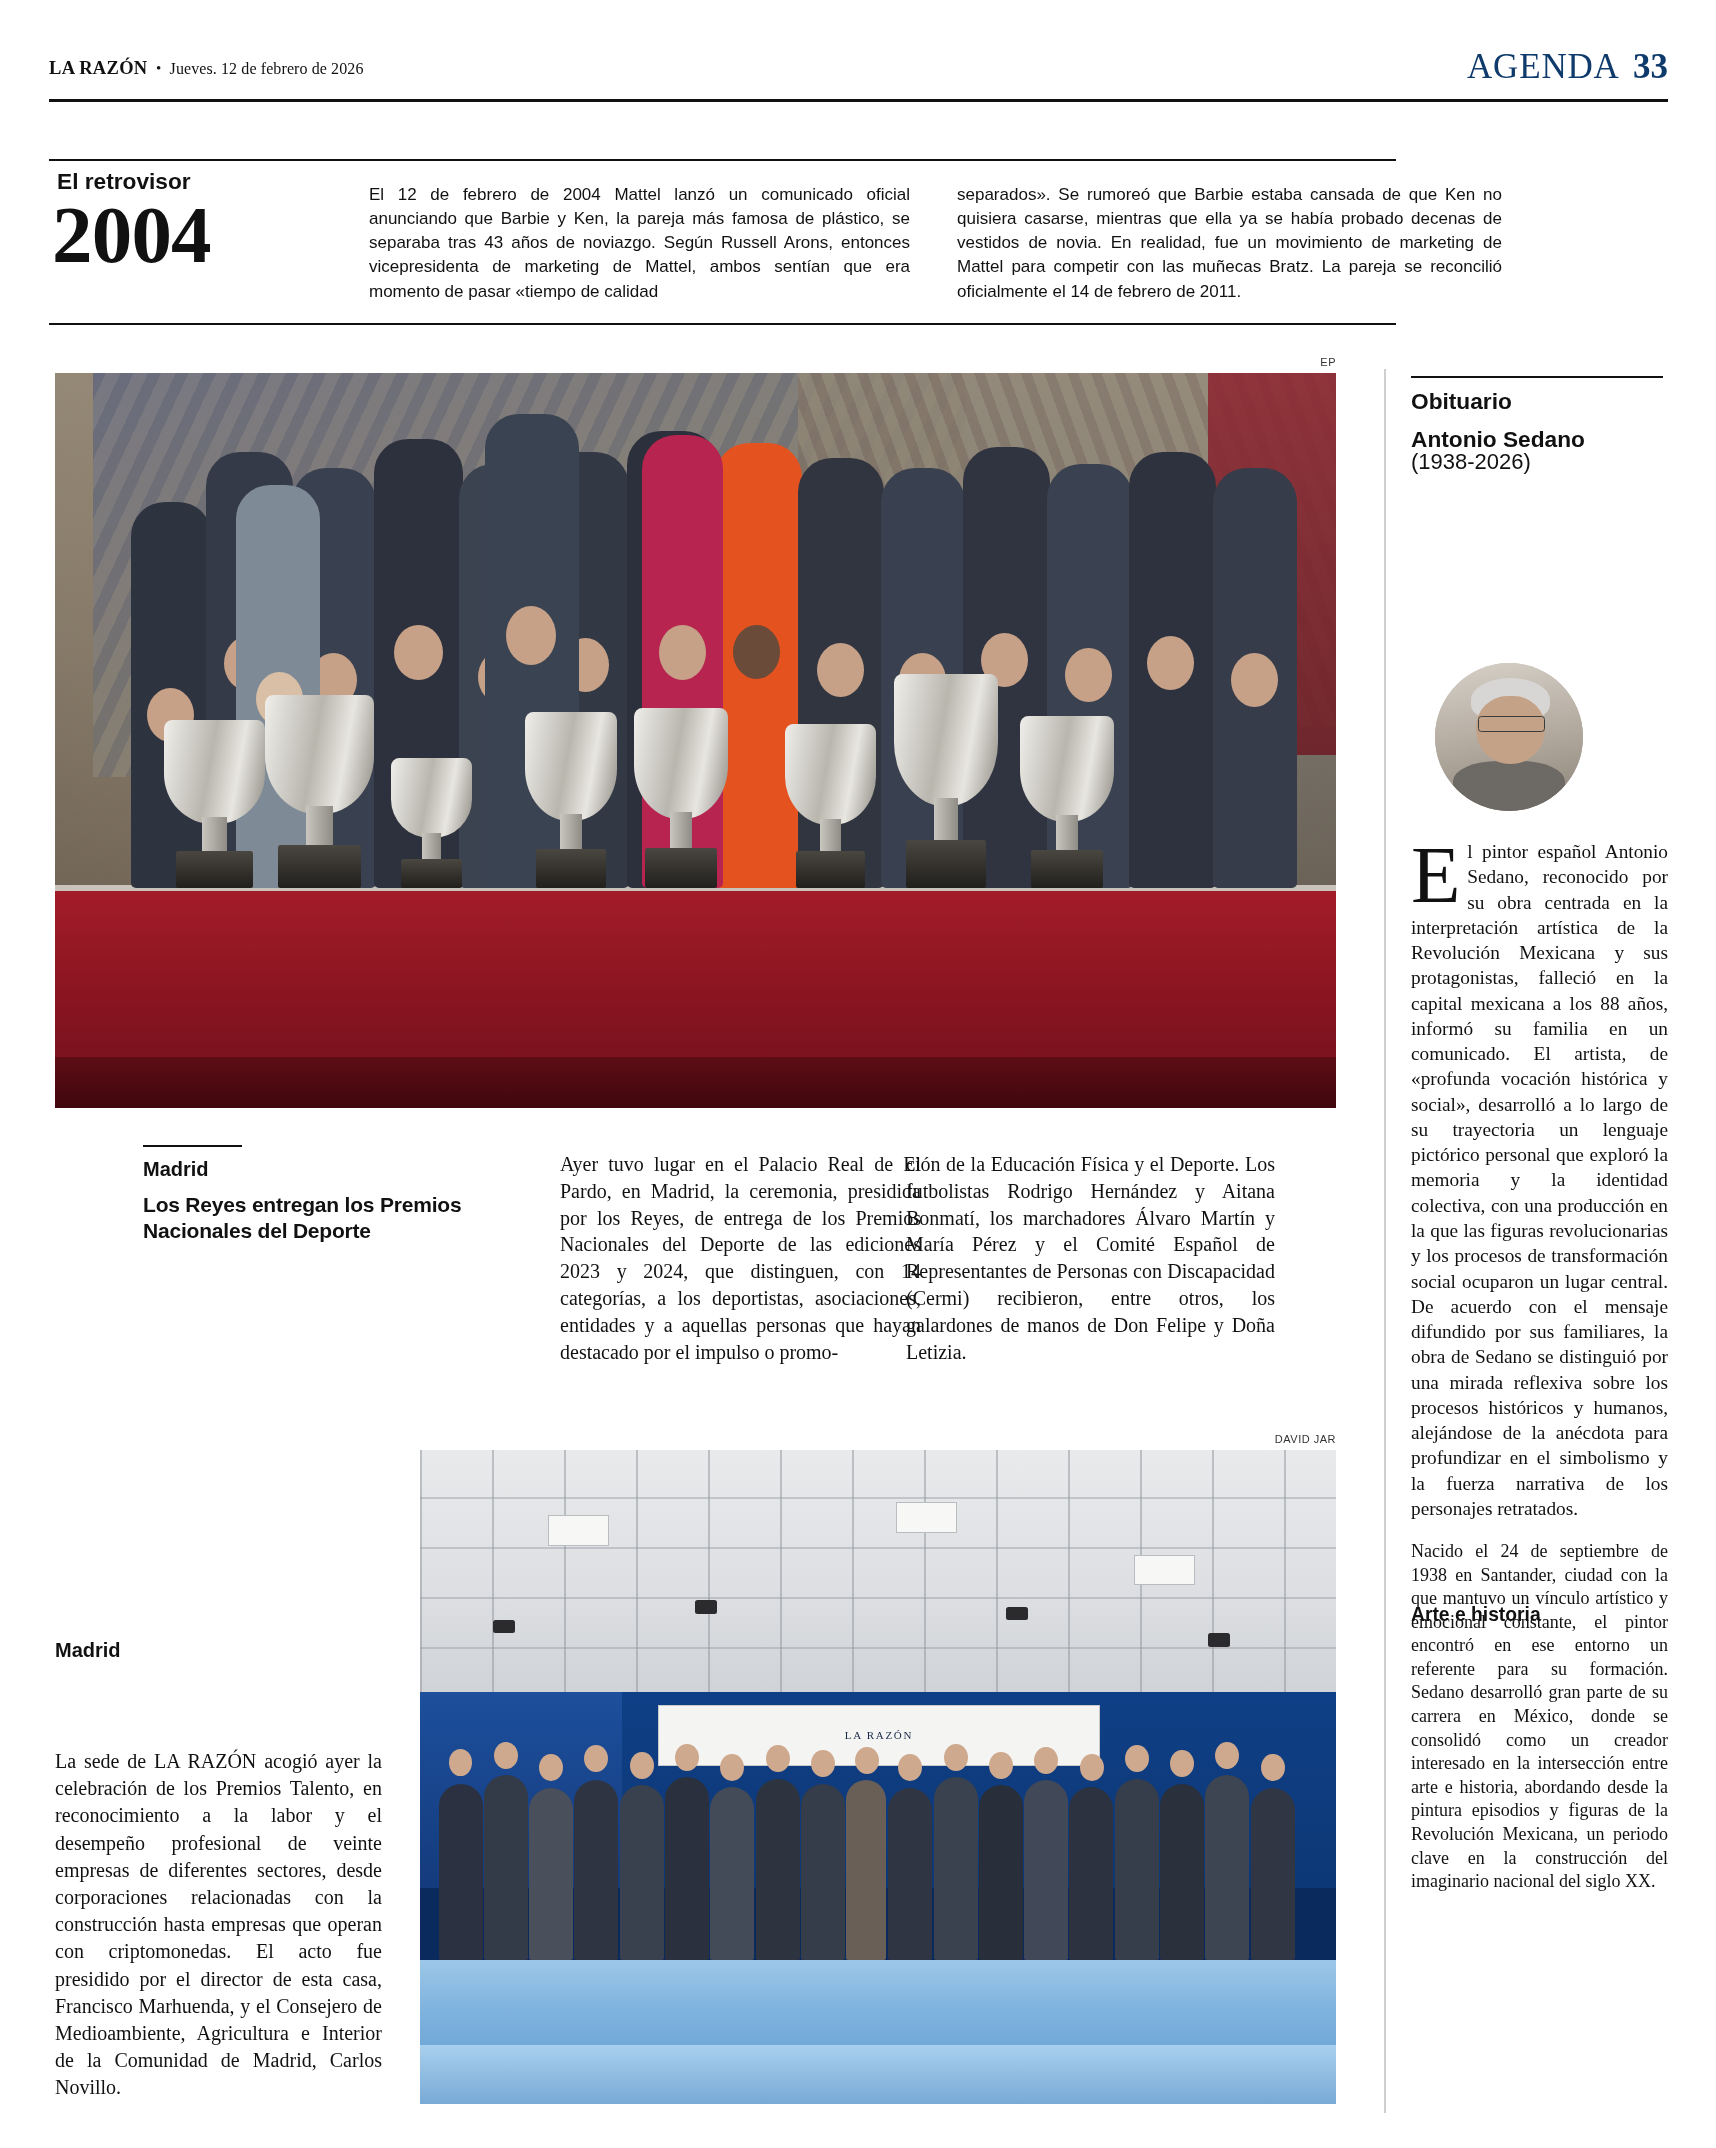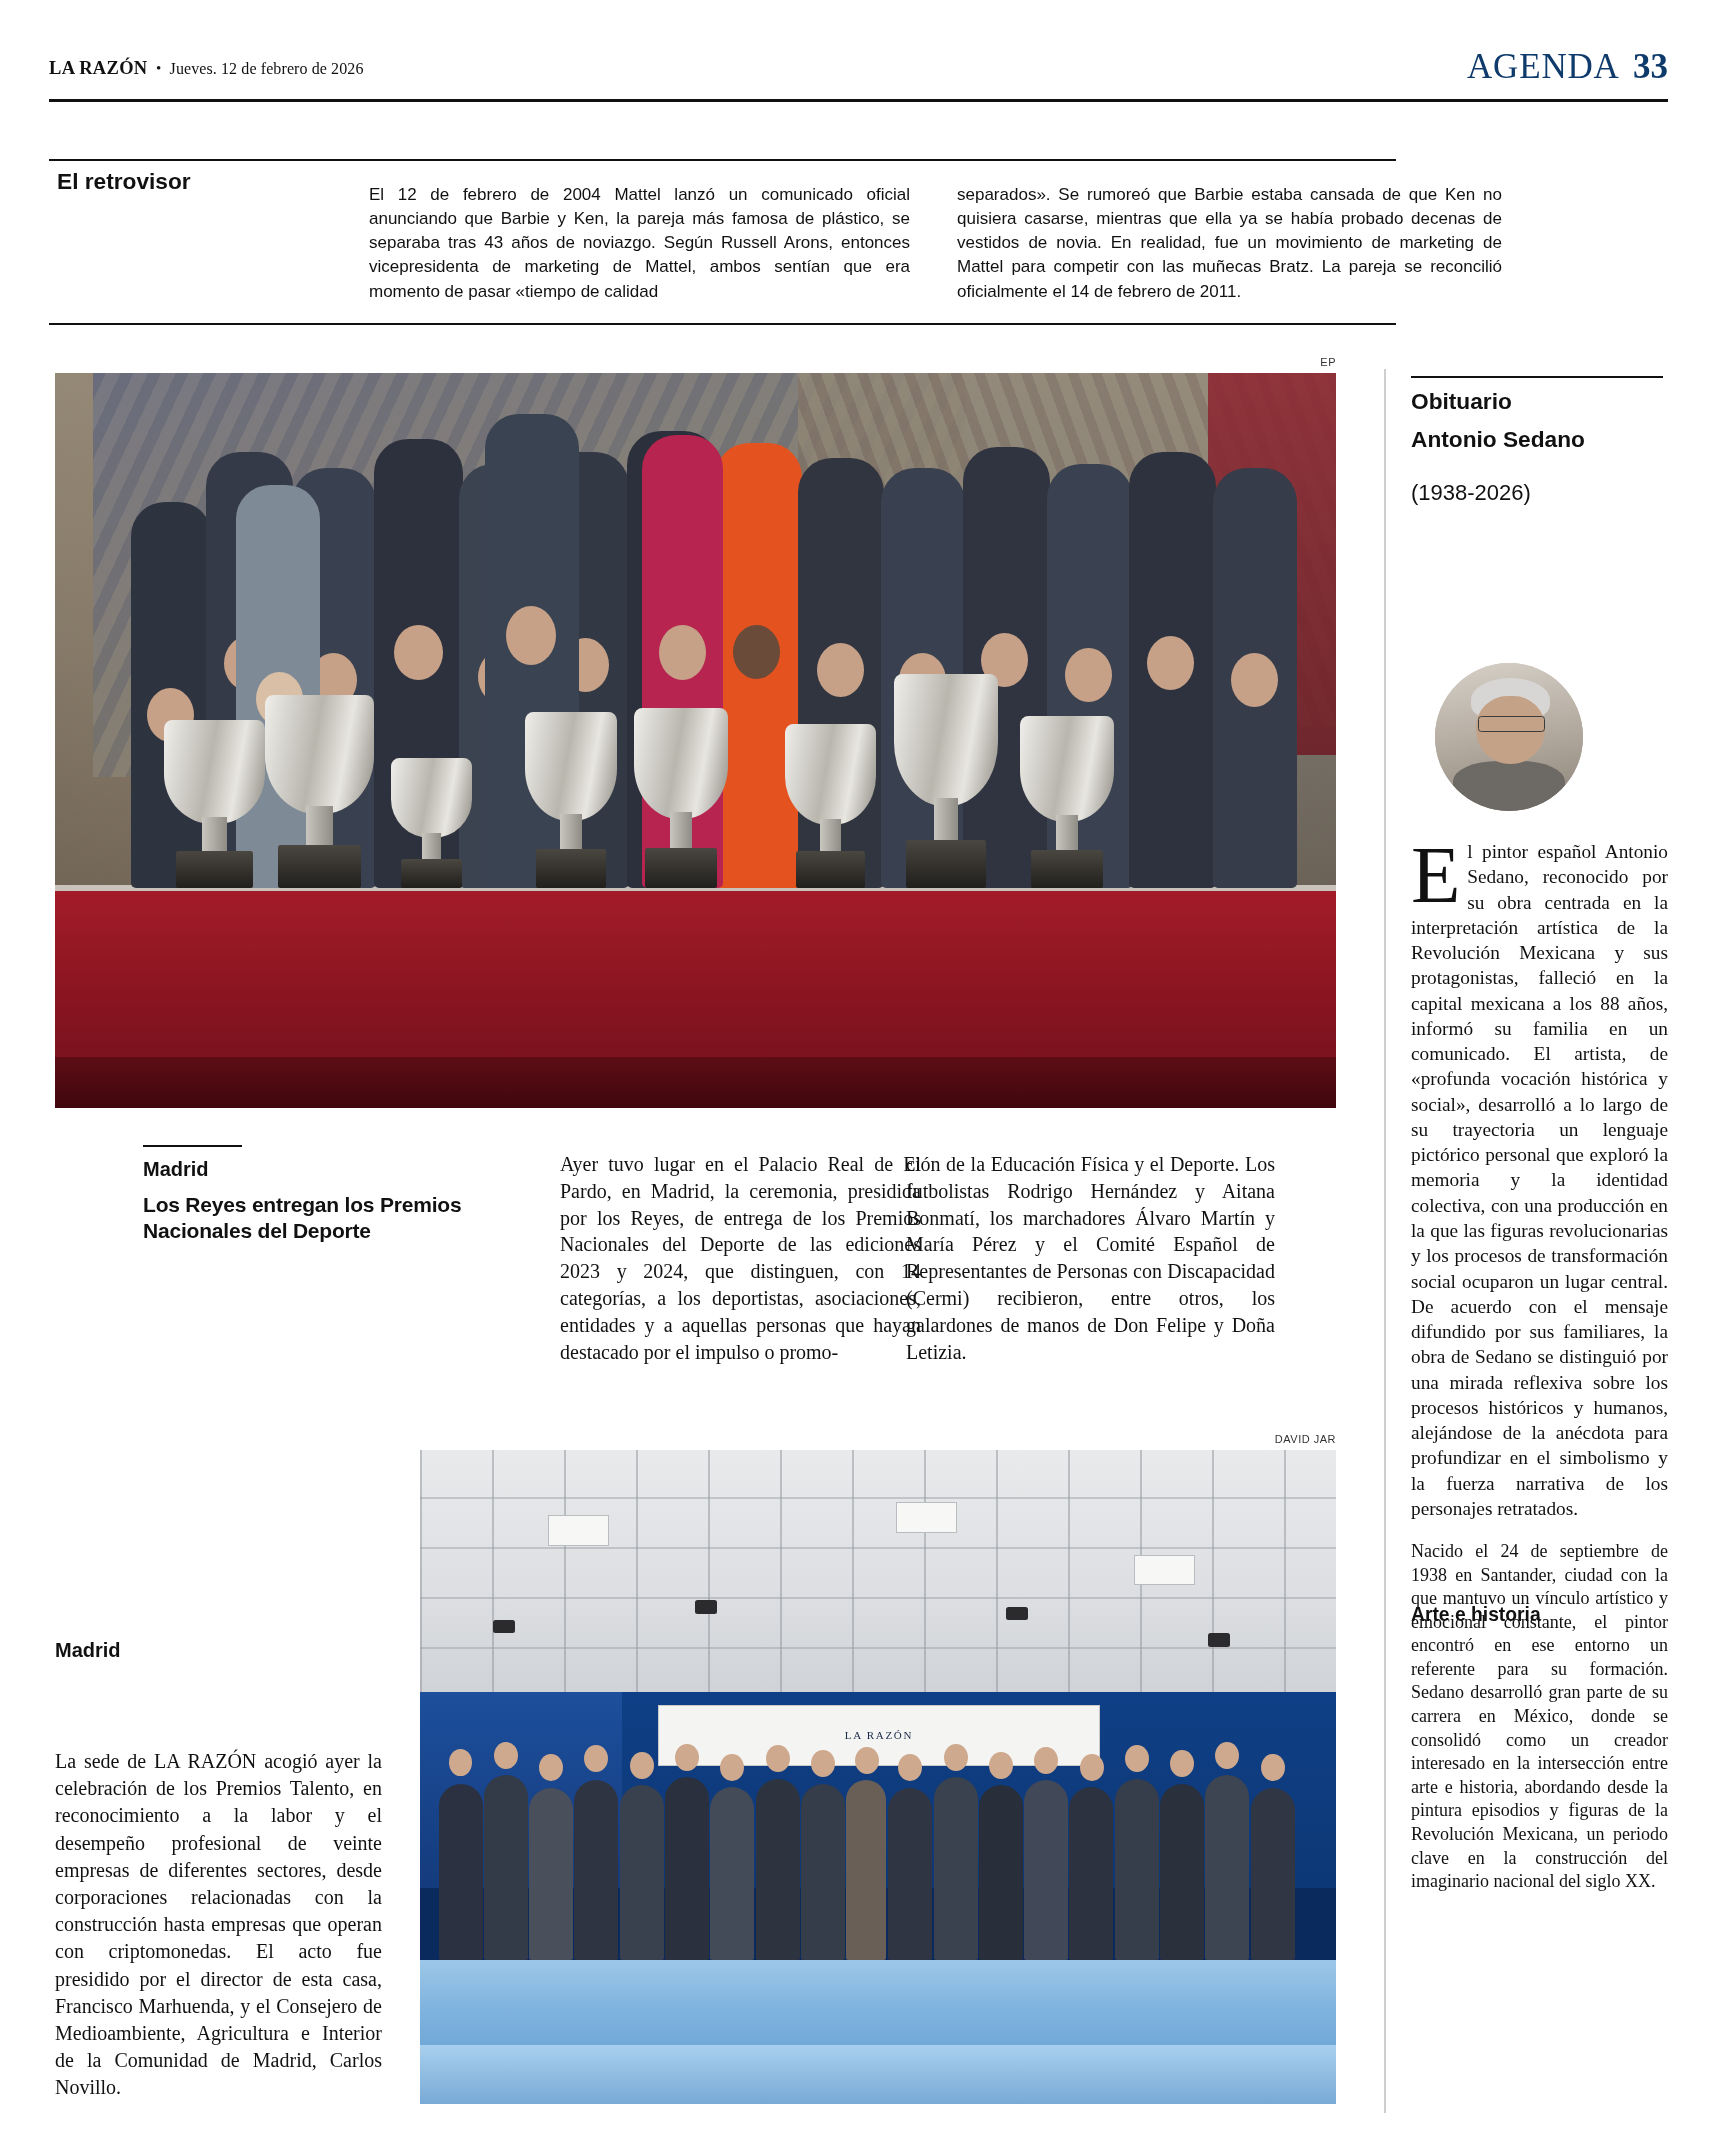--- a/index.html
+++ b/index.html
@@ -377,21 +377,21 @@
   }
   .ob-name {
     position: absolute;
     left: 1411px; top: 426px;
     font-family: "Liberation Sans", sans-serif;
     font-weight: bold;
     font-size: 22.7px;
   }
   .ob-dates {
     position: absolute;
-    left: 1411px; top: 480px;
+    left: 1411px; top: 449px;
     font-family: "Liberation Sans", sans-serif;
     font-size: 22px;
   }
   .ob-title {
     position: absolute;
     left: 1410px; top: 502px;
     width: 260px;
     font-family: "Liberation Serif", serif;
     font-style: italic;
     font-size: 33px;
@@ -458,20 +458,21 @@
     </div>
     <div class="mast-right">
       <span class="mast-section">AGENDA</span>
       <span class="mast-pageno">33</span>
     </div>
   </div>
   <div class="rule-main"></div>
 
   <div class="retro-rule-top"></div>
   <div class="retro-label">El retrovisor</div>
+  <div class="retro-year">2004</div>
   <div class="retro-col retro-col1">El 12 de febrero de 2004 Mattel lanzó un comunicado oficial anunciando que Barbie y Ken, la pareja más famosa de plástico, se separaba tras 43 años de noviazgo. Según Russell Arons, entonces vicepresidenta de marketing de Mattel, ambos sentían que era momento de pasar «tiempo de calidad</div>
   <div class="retro-col retro-col2">separados». Se rumoreó que Barbie estaba cansada de que Ken no quisiera casarse, mientras que ella ya se había probado decenas de vestidos de novia. En realidad, fue un movimiento de marketing de Mattel para competir con las muñecas Bratz. La pareja se reconcilió oficialmente el 14 de febrero de 2011.</div>
   <div class="retro-rule-bottom"></div>
 
   <div class="credit photo1-credit">EP</div>
   <div class="photo1">
     <div class="p1-wall"></div>
     <div class="p1-tapestry"></div>
     <div class="p1-tapestry2"></div>
     <div class="p1-redpanel"></div>

